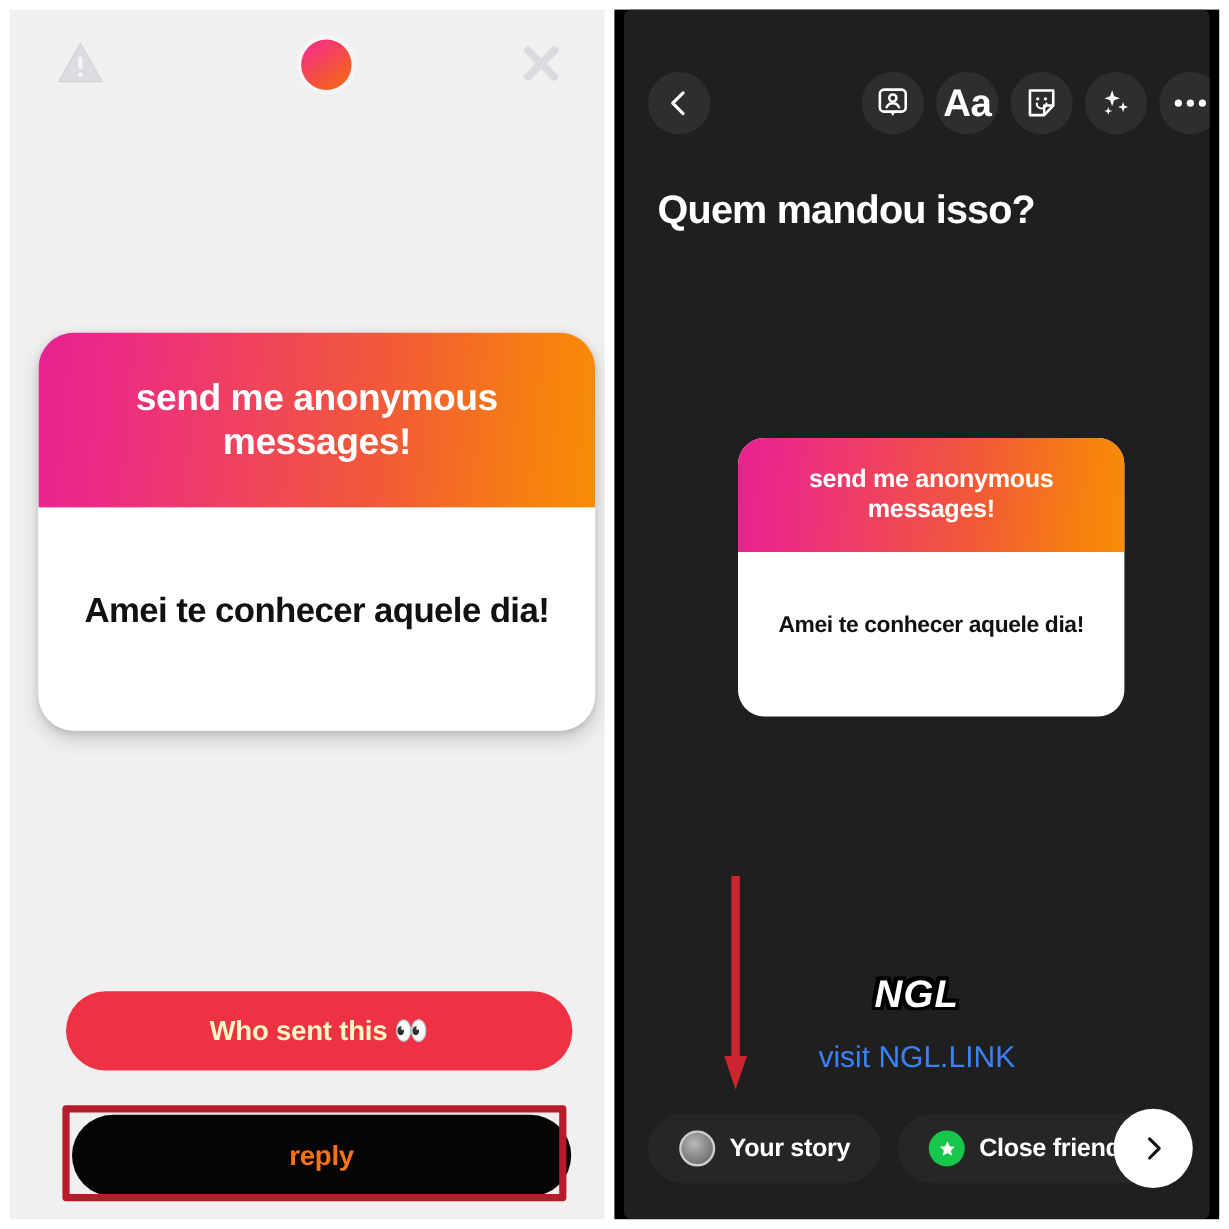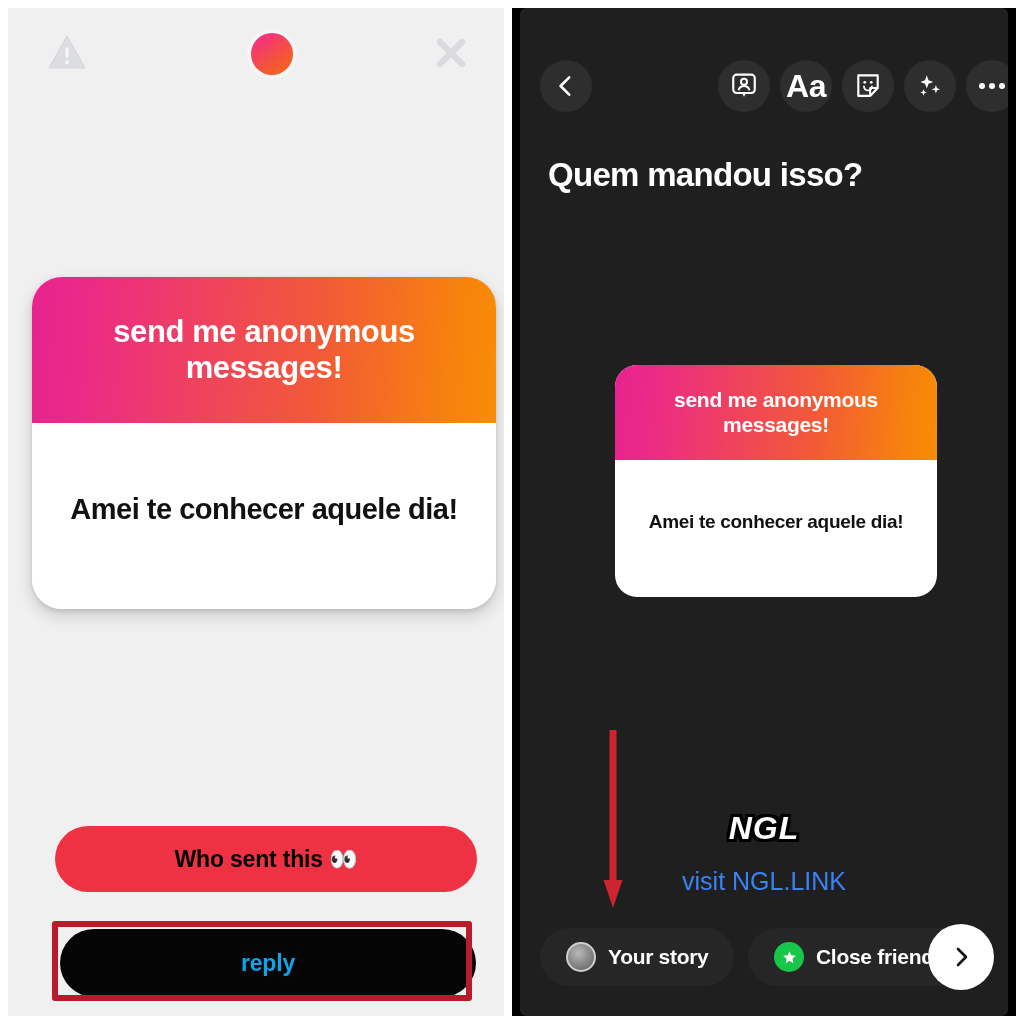--- a/index.html
+++ b/index.html
@@ -113,39 +113,39 @@
 
   
   .btn-who {
     position: absolute;
     left: 47px;
     top: 818px;
     width: 422px;
     height: 66px;
     border-radius: 33px;
     background: #ee3244;
-    color: #000000;
+    color: #fef9c3;
     font-size: 23px;
     font-weight: bold;
     display: flex;
     align-items: center;
     justify-content: center;
     letter-spacing: -0.2px;
     border: none;
     box-sizing: border-box;
   }
   .btn-reply {
     position: absolute;
     left: 52px;
     top: 921px;
     width: 416px;
     height: 68px;
     border-radius: 34px;
     background: #050505;
-    color: #0ea5e9;
+    color: #f97316;
     font-size: 23px;
     font-weight: bold;
     display: flex;
     align-items: center;
     justify-content: center;
     letter-spacing: -0.2px;
     border: none;
     box-sizing: border-box;
   }
   .annot-box {

